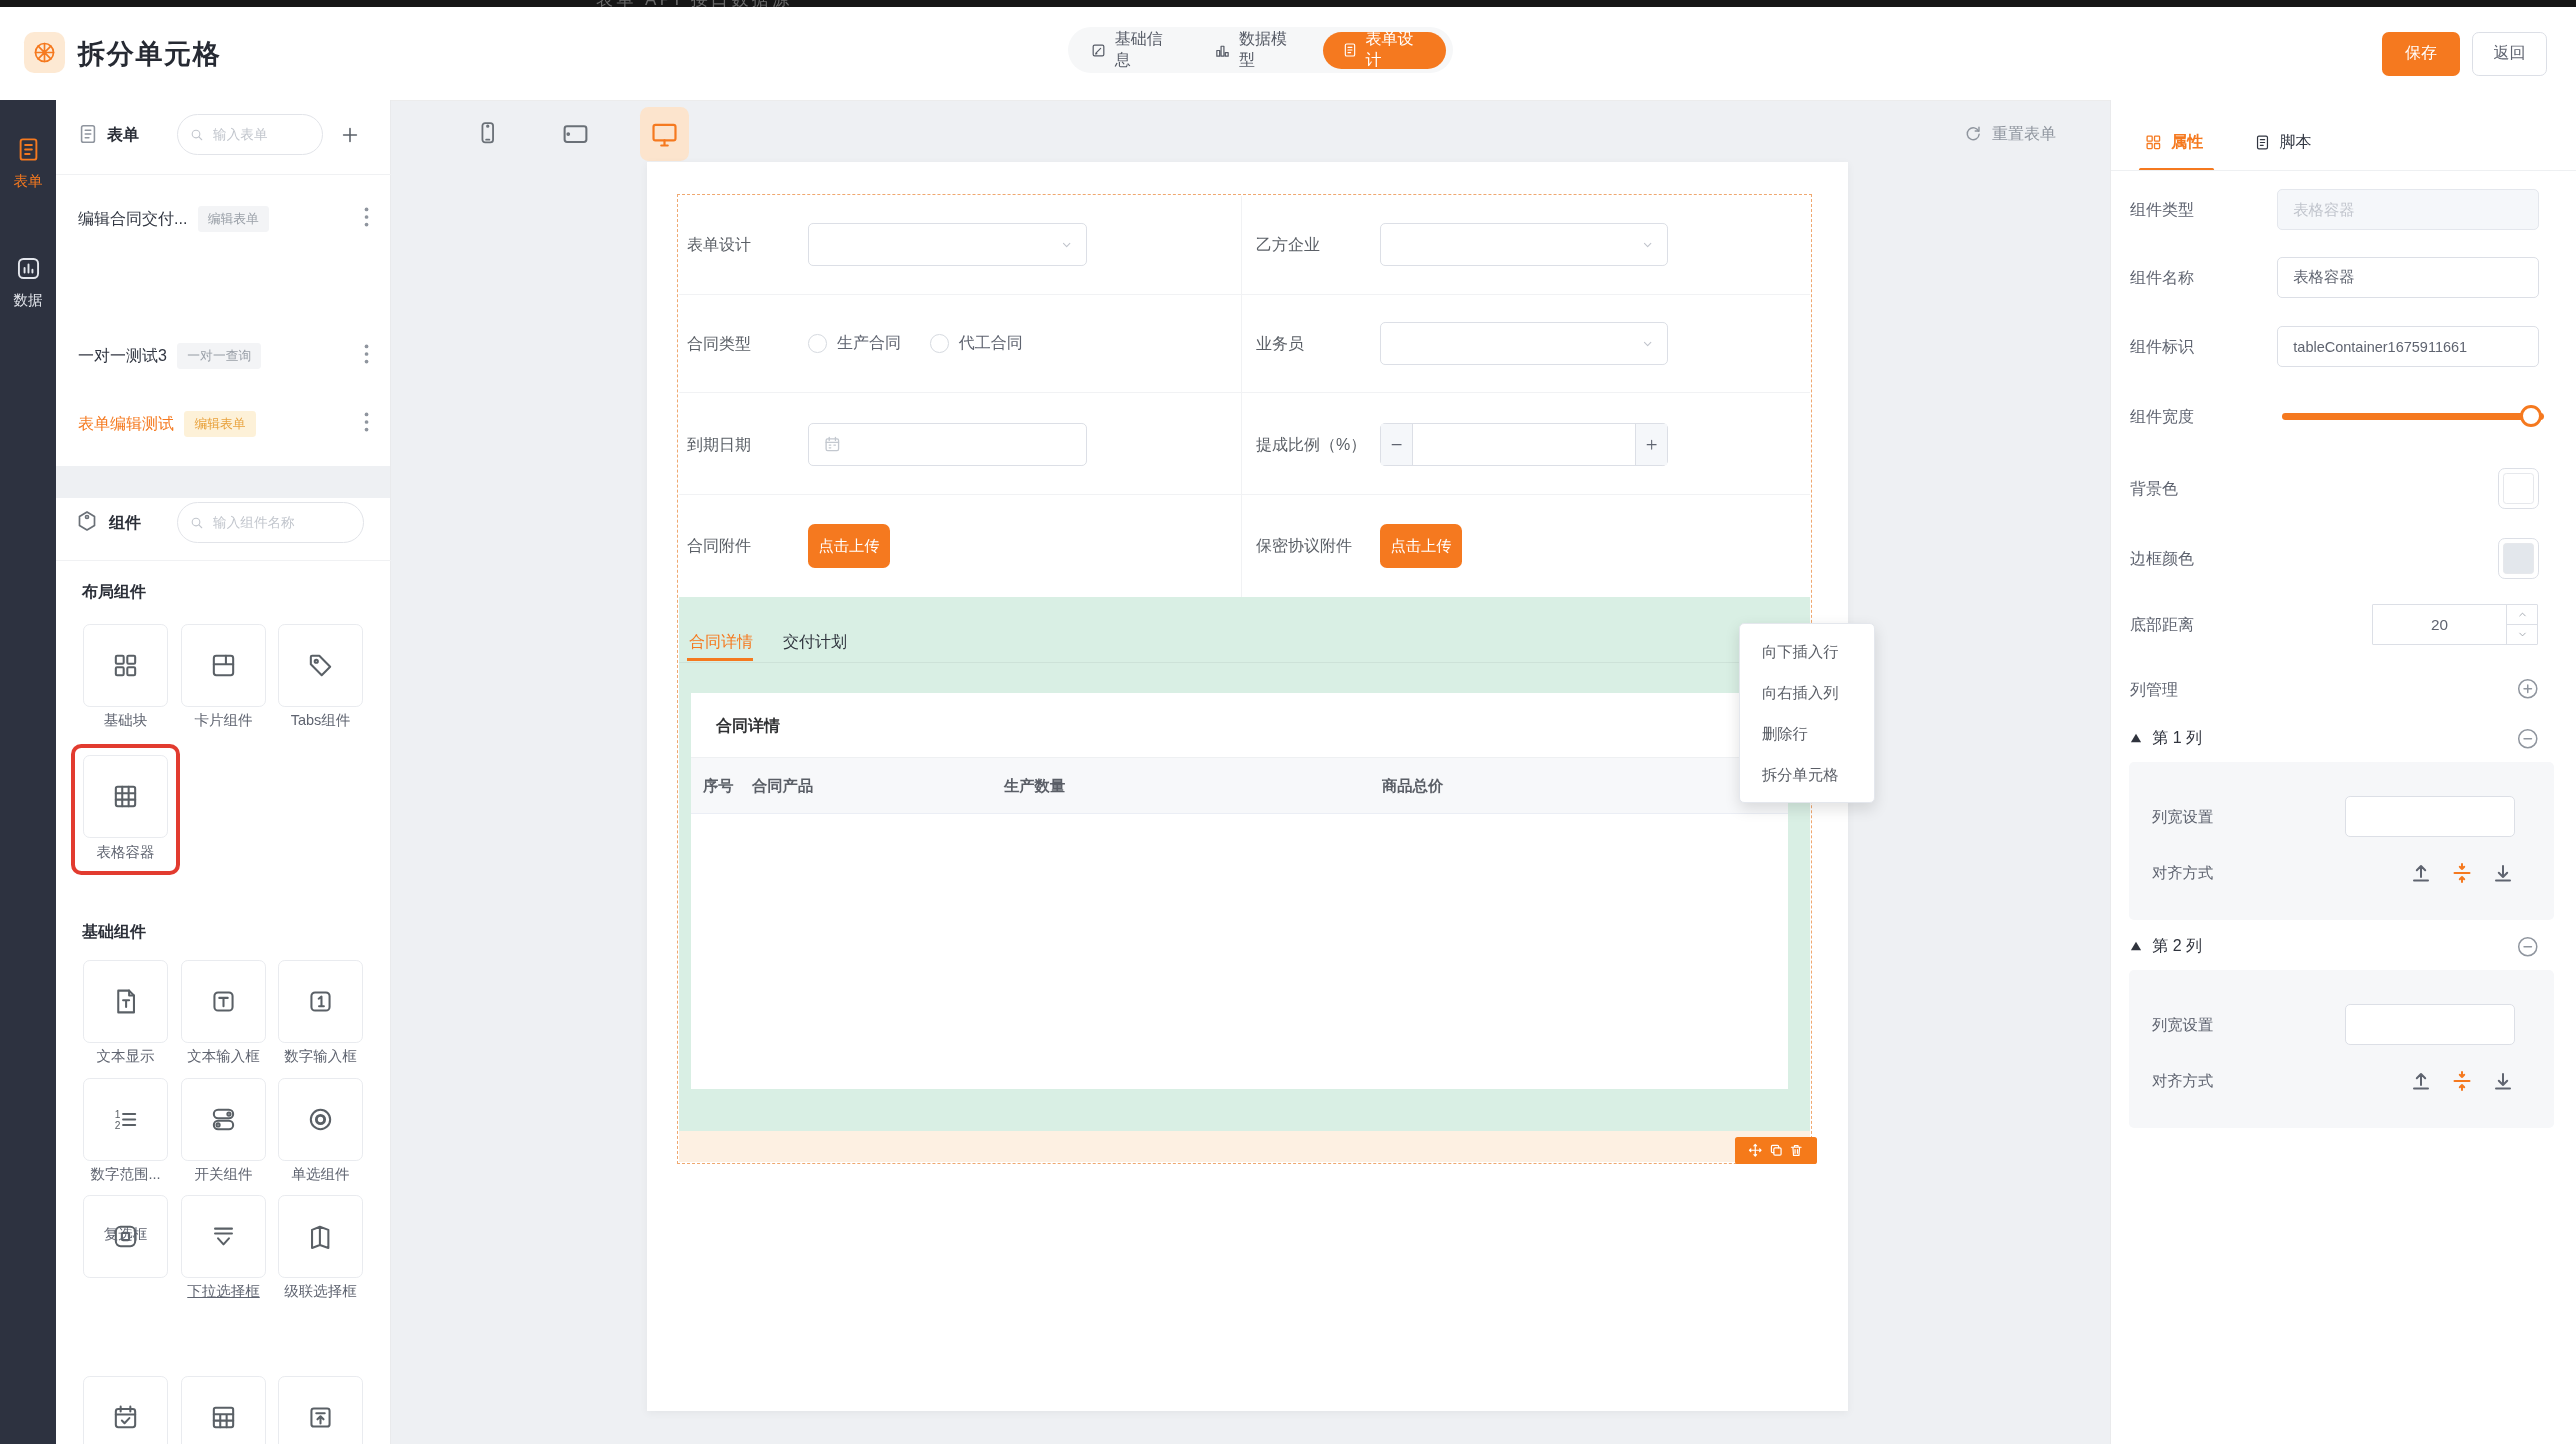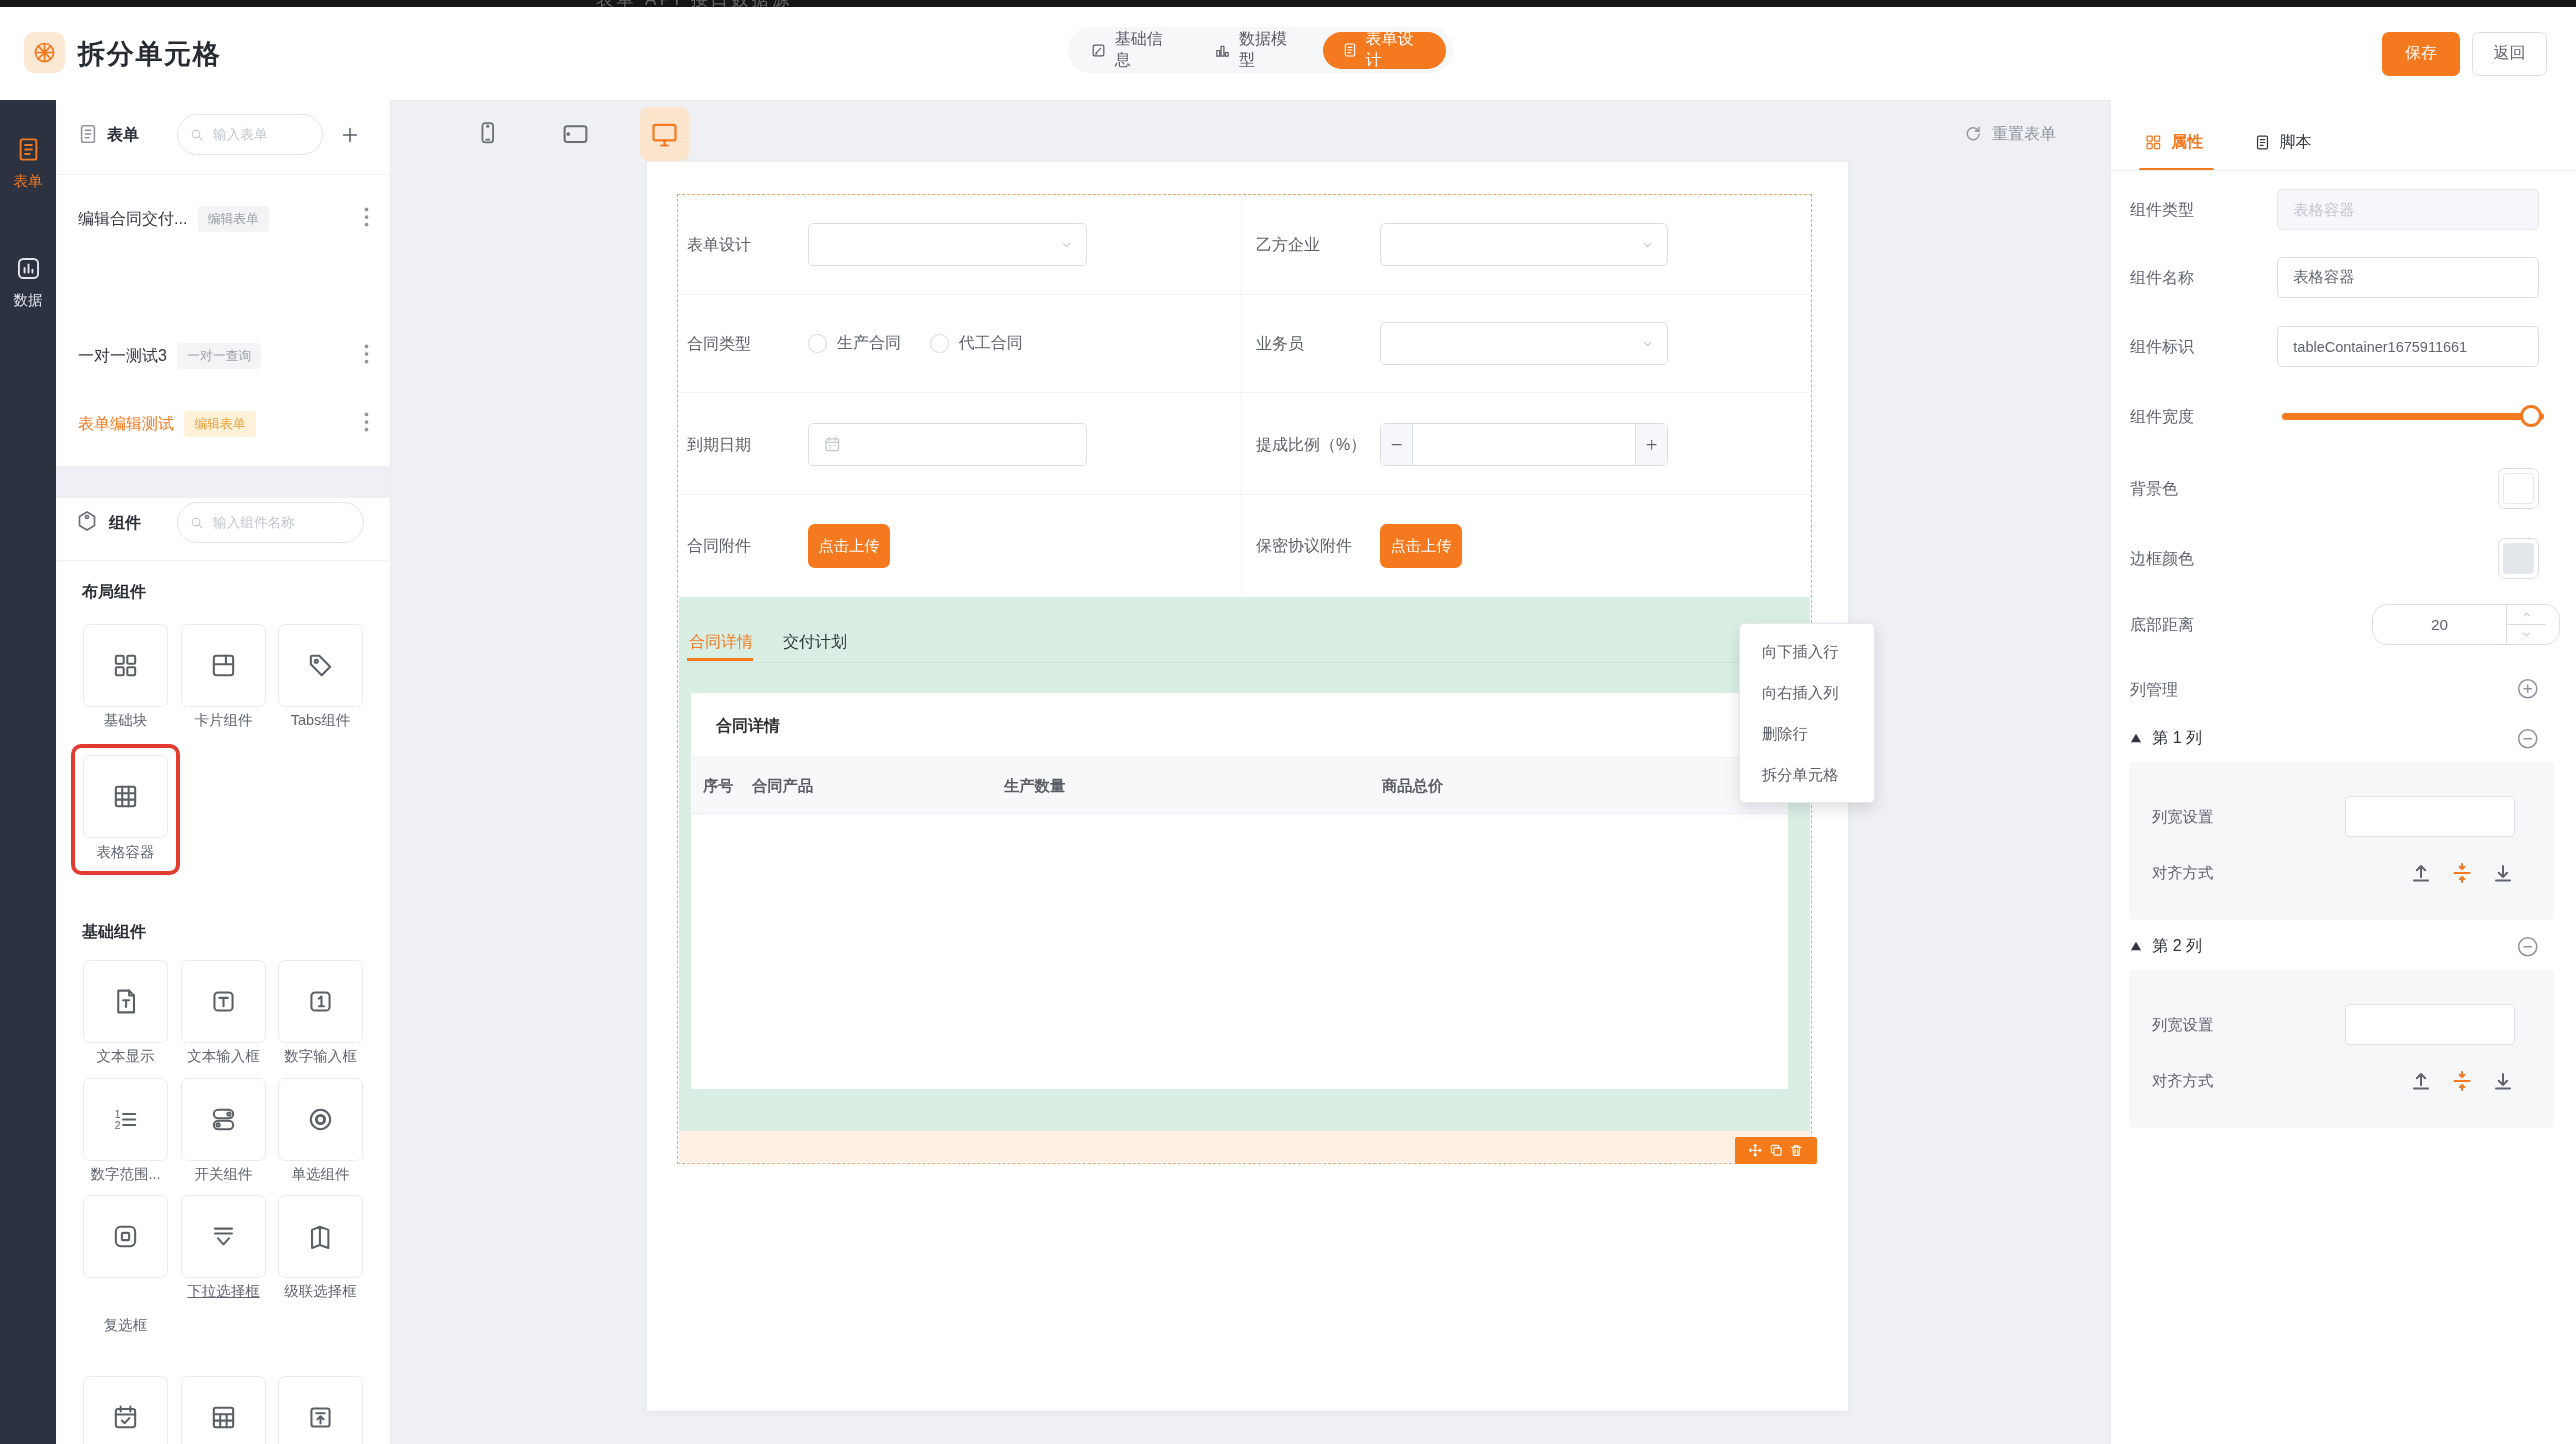--- a/index.html
+++ b/index.html
@@ -72,21 +72,21 @@
 
   
   .rpanel{left:2110px;top:100px;width:466px;height:1344px;background:#fff;border-left:0.9px solid #e9eaec;box-sizing:border-box;}
   .ptab{position:absolute;height:37px;display:flex;align-items:center;gap:8.5px;font-size:16px;}
   .plabel{position:absolute;height:41px;line-height:41px;font-size:16px;color:#5f6470;white-space:nowrap;}
   .pinput{position:absolute;width:262px;height:41px;border:1.3px solid #dcdfe6;border-radius:5.1px;box-sizing:border-box;padding:0 15.3px;font-size:15.3px;color:#5f6470;background:#fff;}
   .pinput.dis{background:#f5f7fa;border-color:#e4e7ed;}
   .pinput.dis::placeholder{color:#c0c4cc;}
   .swatch{position:absolute;width:41px;height:41px;border:1.3px solid #dcdfe6;border-radius:6.8px;box-sizing:border-box;padding:4.3px;background:#fff;}
   .swatch .fillc{width:100%;height:100%;border-radius:3.4px;border:0.9px solid #e6e8ec;box-sizing:border-box;}
-  .numwrap{position:absolute;width:188px;height:41px;border:1.3px solid #dcdfe6;border-radius:15px;box-sizing:border-box;display:flex;background:#fff;}
+  .numwrap{position:absolute;width:166px;height:41px;border:1.3px solid #dcdfe6;border-radius:1px;box-sizing:border-box;display:flex;background:#fff;}
   .numwrap input{width:129px;text-align:center;font-size:15.3px;color:#5f6470;}
   .stepcol{width:39px;border-left:0.9px solid #dcdfe6;display:flex;flex-direction:column;}
   .stepcol div{flex:1;display:flex;align-items:center;justify-content:center;color:#8f959e;}
   .stepcol div:first-child{border-bottom:0.9px solid #dcdfe6;}
   .subpanel{position:absolute;left:2129px;width:425px;height:158px;background:#f6f7f9;border-radius:5.1px;}
   .alicon{position:absolute;width:24px;height:24px;color:#5f6470;}
   .alicon.on{color:#f5791f;}
   .circbtn{position:absolute;width:25.5px;height:25.5px;color:#8f959e;}
   .colhead{position:absolute;height:41px;display:flex;align-items:center;gap:10.2px;font-size:16px;color:#2f333d;}
 </style>
@@ -341,21 +341,21 @@
   <div class="clabel" style="left:278px;top:1162px;">单选组件</div>
 
   <div class="ccard" style="left:83px;top:1195px;">
       <span>
         <svg class="i" width="29" height="29" viewBox="0 0 24 24">
           <rect x="4" y="4" width="16" height="16" rx="4"></rect>
           <rect x="9" y="9" width="6" height="6" rx="1"></rect>
         </svg>
       </span>
     </div>
-  <div class="clabel" style="left:83px;top:1313px;">复选框</div>
+  <div class="clabel" style="left:83px;top:1222px;">复选框</div>
   <div class="ccard" style="left:181px;top:1195px;">
       <span>
         <svg class="i" width="29" height="29" viewBox="0 0 24 24">
           <path d="M5 5.5h14M5 9.5h14"></path>
           <path d="M7.5 13.5l4.5 5 4.5-5"></path>
         </svg>
       </span>
     </div>
   <div class="clabel" style="left:181px;top:1279px;text-decoration:underline;">下拉选择框</div>
   <div class="ccard" style="left:278px;top:1195px;">

